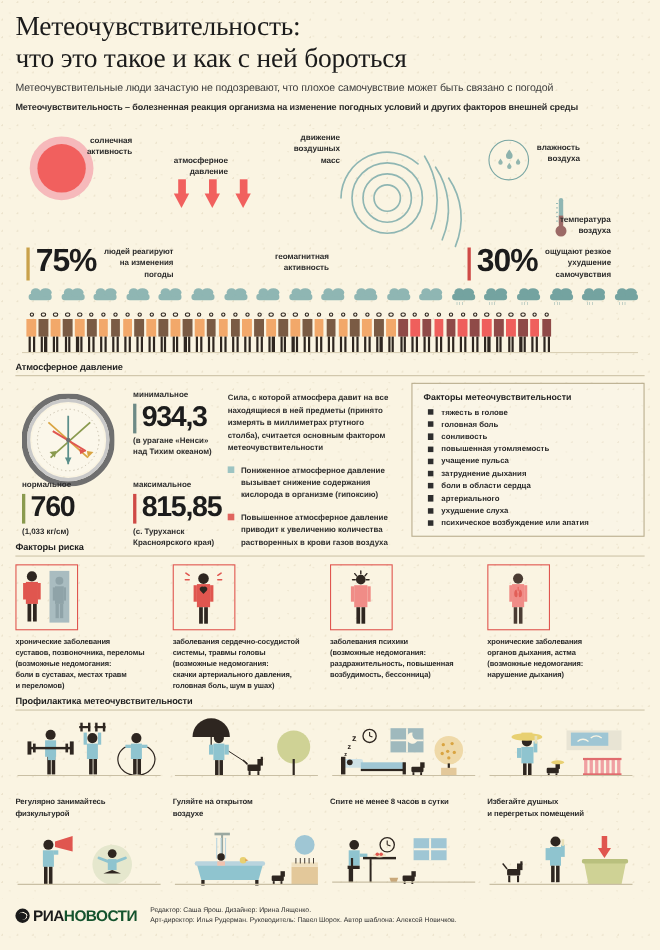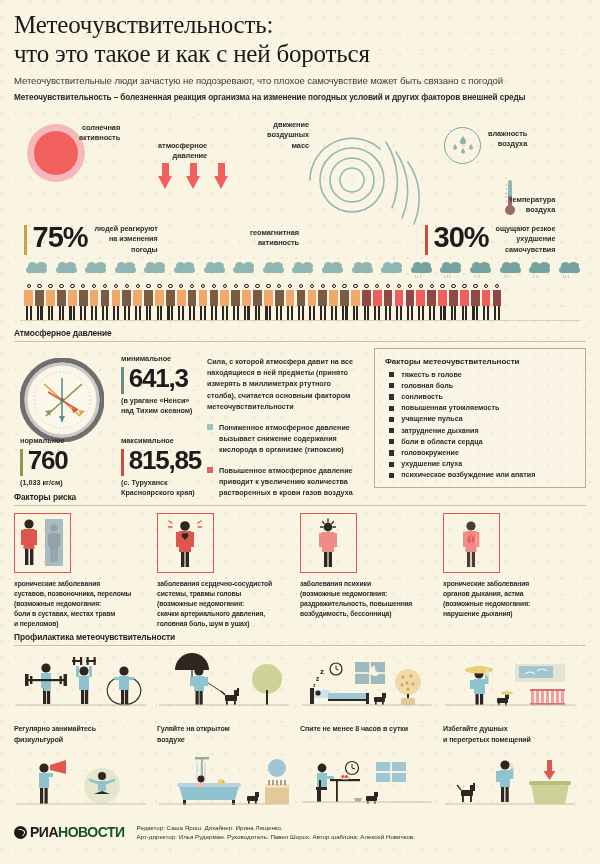--- a/index.html
+++ b/index.html
@@ -721,21 +721,21 @@
           <path d="M58 52 l-6 -2 l1 5 z" fill="#e0564f"></path>
         </g>
         <circle cx="42" cy="42" r="2" fill="#6f6f6f"></circle>
       </svg>
     </div>
 
     <div class="pnum-block" style="left:121px; top:12px;">
       <div class="pnum-cap">минимальное</div>
       <div class="pnum-row">
         <div class="bar" style="background:#6d8a86"></div>
-        <div class="val">641,3</div>
+        <div class="val">934,3</div>
       </div>
       <div class="pnum-sub">
         <span>(в урагане «Ненси»</span><br><span>над Тихим океаном)</span>
       </div>
     </div>
 
     <div class="pnum-block" style="left:20px; top:94px;">
       <div class="pnum-cap">нормальное</div>
       <div class="pnum-row">
         <div class="bar" style="background:#8a9a4e"></div>
@@ -794,21 +794,21 @@
             <div class="sym-row">
               <div class="sq"></div>
               <div class="t">затруднение дыхания</div>
             </div>
             <div class="sym-row">
               <div class="sq"></div>
               <div class="t">боли в области сердца</div>
             </div>
             <div class="sym-row">
               <div class="sq"></div>
-              <div class="t">головокружение</div>
+              <div class="t">артериального</div>
             </div>
             <div class="sym-row">
               <div class="sq"></div>
               <div class="t">ухудшение слуха</div>
             </div>
             <div class="sym-row">
               <div class="sq"></div>
               <div class="t">психическое возбуждение или апатия</div>
             </div>
           </div>

